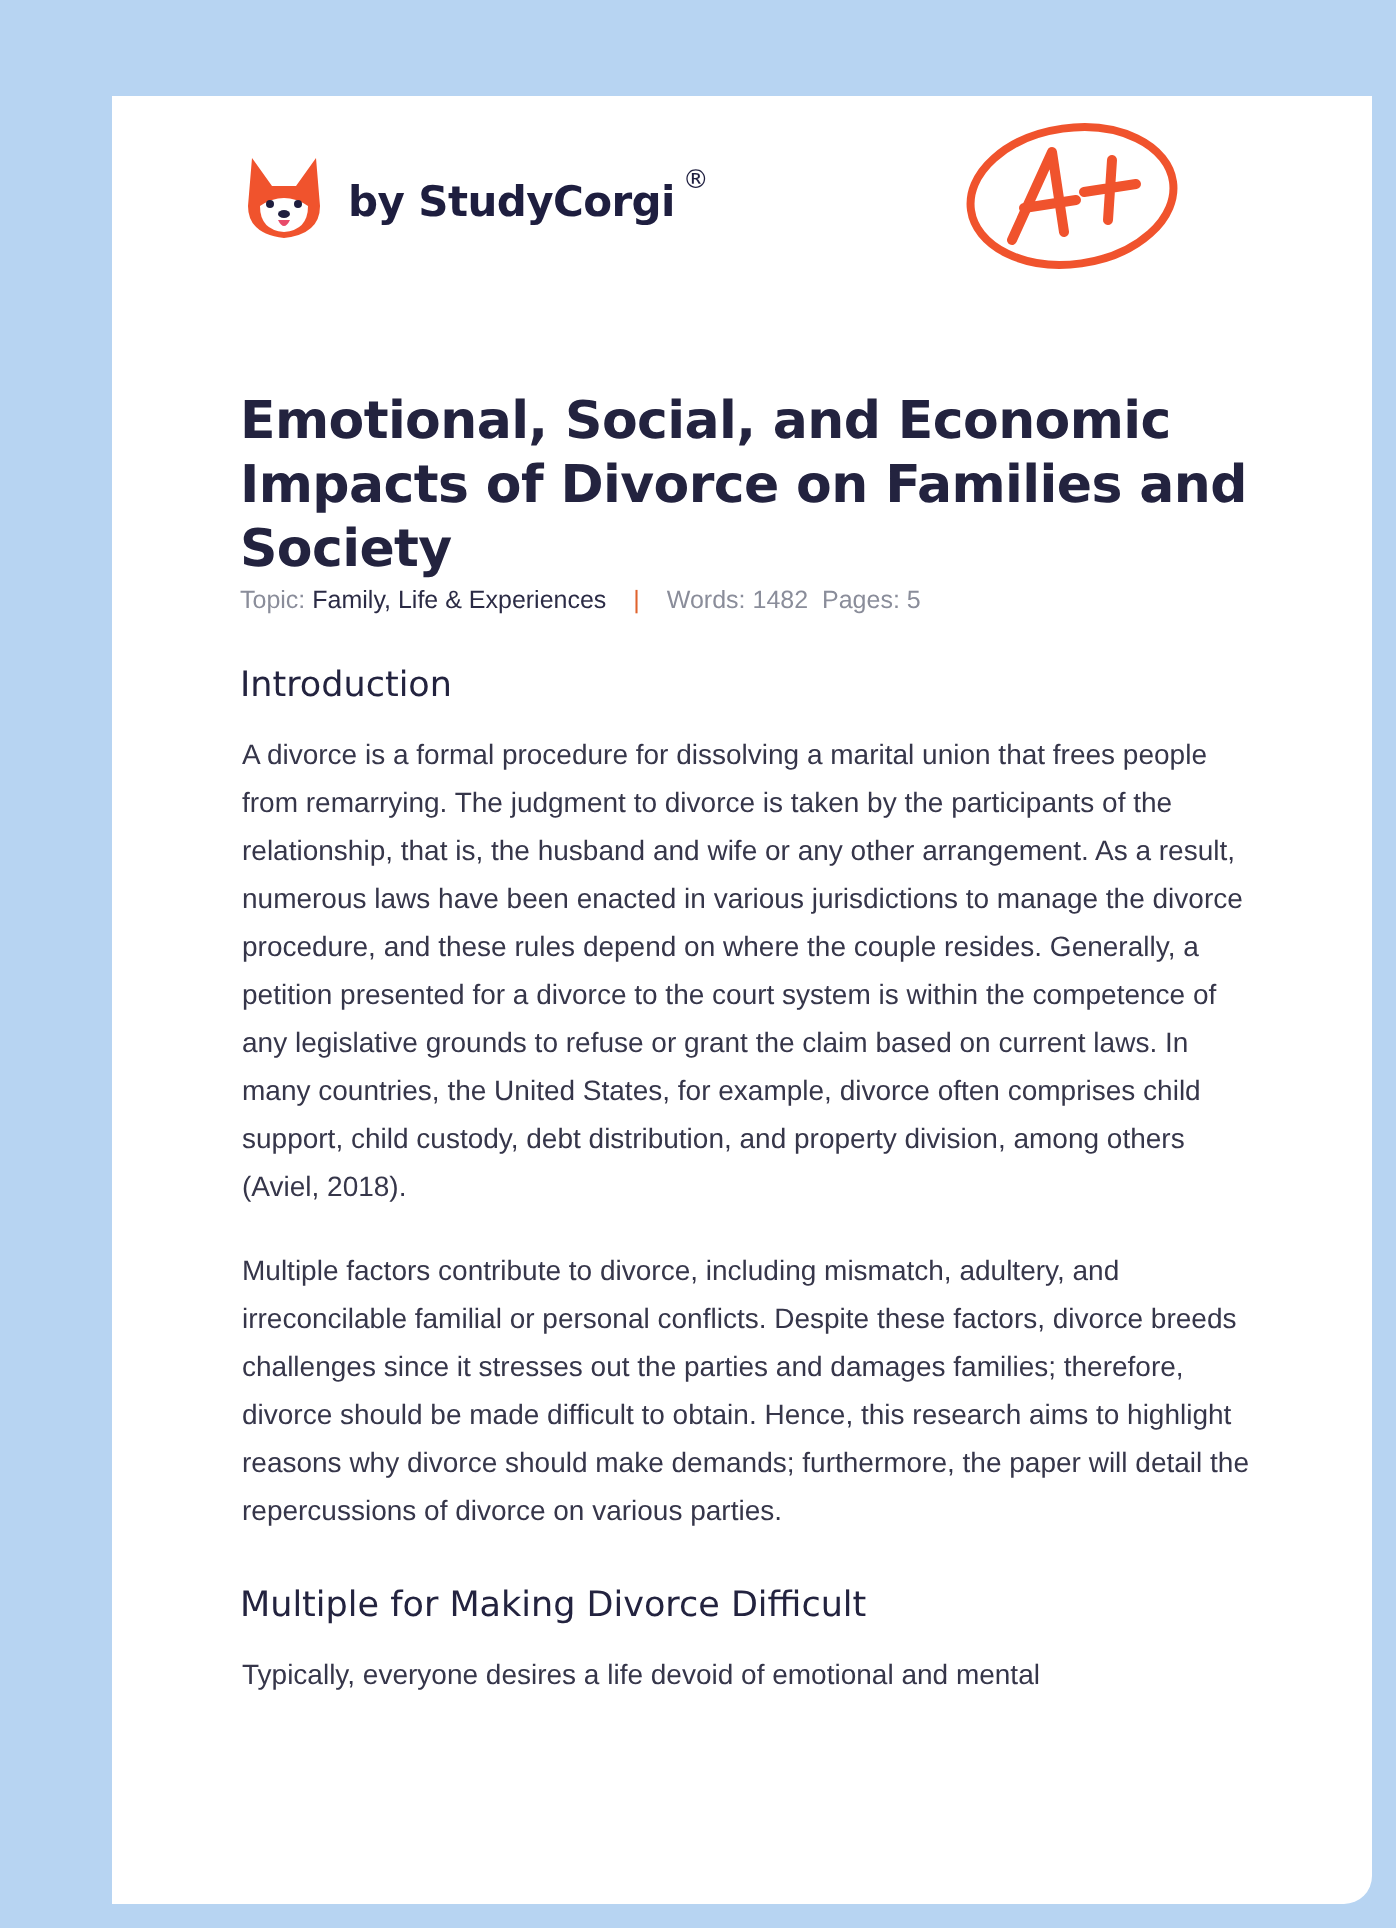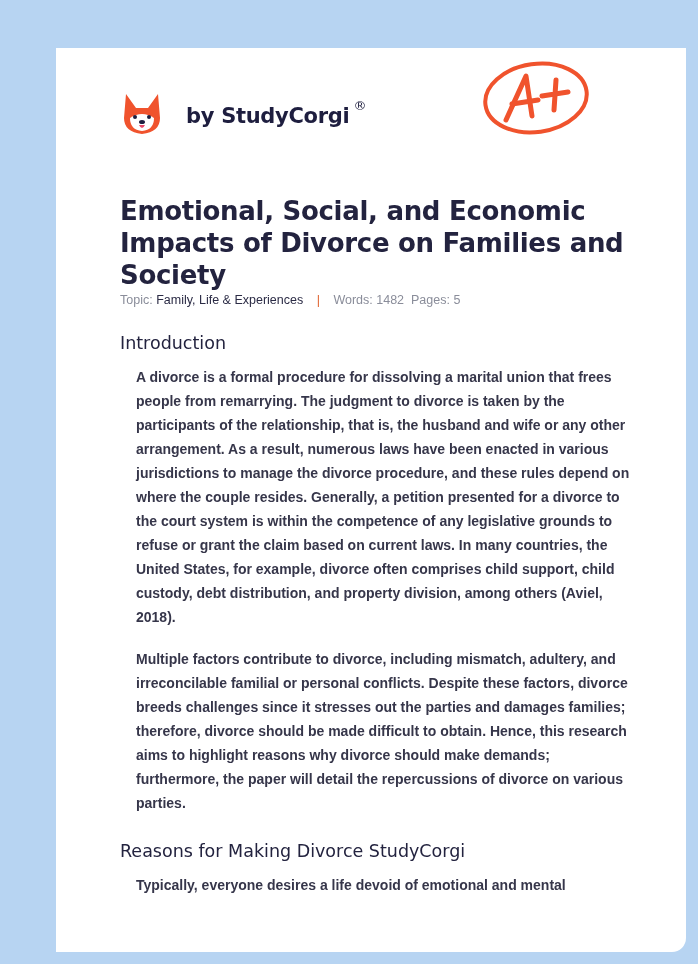--- a/index.html
+++ b/index.html
@@ -8,38 +8,38 @@
     background: #b7d4f2;
     font-family: "DejaVu Sans", sans-serif;
     position: relative;
   }
   .card {
     position: absolute; left: 56px; top: 48px; width: 630px; height: 904px;
     background: #ffffff; border-radius: 0 0 14px 0;
     box-sizing: border-box; padding: 0 56px 0 64px;
   }
   .header { position: relative; height: 110px; }
-  .logo { position: absolute; left: 2px; top: 44px; display: flex; align-items: center; gap: 12px; }
+  .logo { position: absolute; left: 2px; top: 29px; display: flex; align-items: center; }
   .logo-text { font-family: "DejaVu Sans", sans-serif; font-weight: bold; font-size: 21px; color: #1e1e3f; margin-left: 12px; letter-spacing: -0.3px; }
   .reg { font-size: 13px; font-weight: normal; vertical-align: top; position: relative; top: -6px; margin-left: 4px; }
   .grade { position: absolute; right: 40px; top: 10px; }
   h1 {
     margin: 37px 0 0 0; font-family: "DejaVu Sans", sans-serif; font-weight: bold;
     font-size: 26px; line-height: 32px; color: #23233f; letter-spacing: -0.3px;
   }
   .meta { margin-top: 2px; font-size: 12.5px; color: #8a8d9a; font-family: "Liberation Sans", sans-serif; }
   .meta .topic-val { color: #2b2b45; }
   .meta .sep { color: #e0632e; margin: 0 10px; }
   h2 {
     font-family: "DejaVu Sans", sans-serif; font-weight: normal; font-size: 17.5px;
     color: #23233f; margin: 26px 0 12px 0;
   }
   p {
-    margin: 0 0 18px 16px; font-family: "Liberation Sans", sans-serif;
-    font-size: 14px; line-height: 24px; color: #36364a; font-weight: bold;
+    margin: 0 0 18px 1px; font-family: "Liberation Sans", sans-serif;
+    font-size: 14px; line-height: 24px; color: #36364a;
   }
 </style>
 </head>
 <body>
 
 <div class="card">
   <div class="header">
     <div class="logo">
       <span>
         <svg width="40" height="44" viewBox="0 0 40 44">
@@ -70,15 +70,15 @@
     <span class="topic-val">Family, Life &amp; Experiences</span>
     <span class="sep">|</span>
     <span>Words: 1482</span>&nbsp;
     <span>Pages: 5</span>
   </div>
 
   <h2>Introduction</h2>
   <p>A divorce is a formal procedure for dissolving a marital union that frees people from remarrying. The judgment to divorce is taken by the participants of the relationship, that is, the husband and wife or any other arrangement. As a result, numerous laws have been enacted in various jurisdictions to manage the divorce procedure, and these rules depend on where the couple resides. Generally, a petition presented for a divorce to the court system is within the competence of any legislative grounds to refuse or grant the claim based on current laws. In many countries, the United States, for example, divorce often comprises child support, child custody, debt distribution, and property division, among others (Aviel, 2018).</p>
   <p>Multiple factors contribute to divorce, including mismatch, adultery, and irreconcilable familial or personal conflicts. Despite these factors, divorce breeds challenges since it stresses out the parties and damages families; therefore, divorce should be made difficult to obtain. Hence, this research aims to highlight reasons why divorce should make demands; furthermore, the paper will detail the repercussions of divorce on various parties.</p>
 
-  <h2>Reasons for Making Divorce StudyCorgi</h2>
+  <h2>Multiple for Making Divorce Difficult</h2>
   <p>Typically, everyone desires a life devoid of emotional and mental</p>
 </div>
 
 </body></html>

